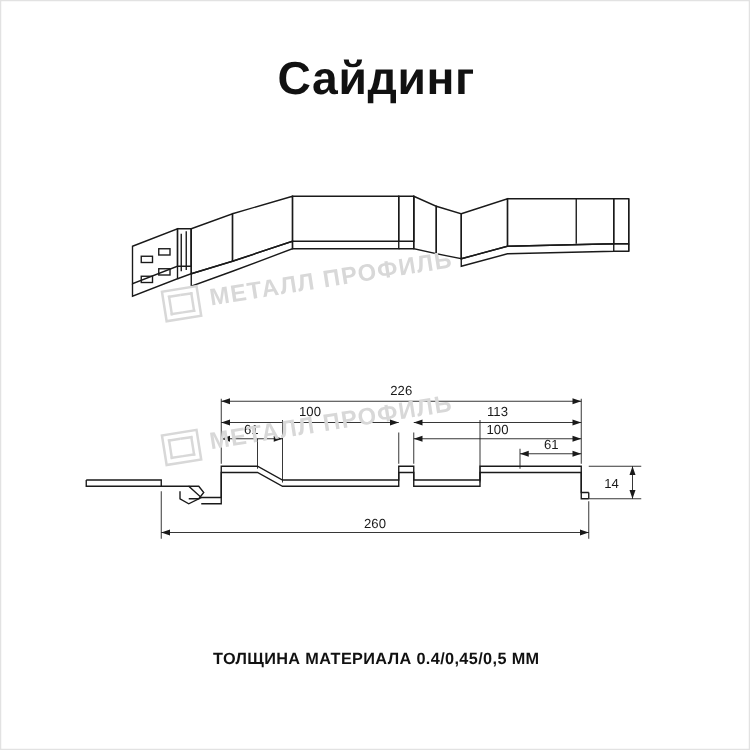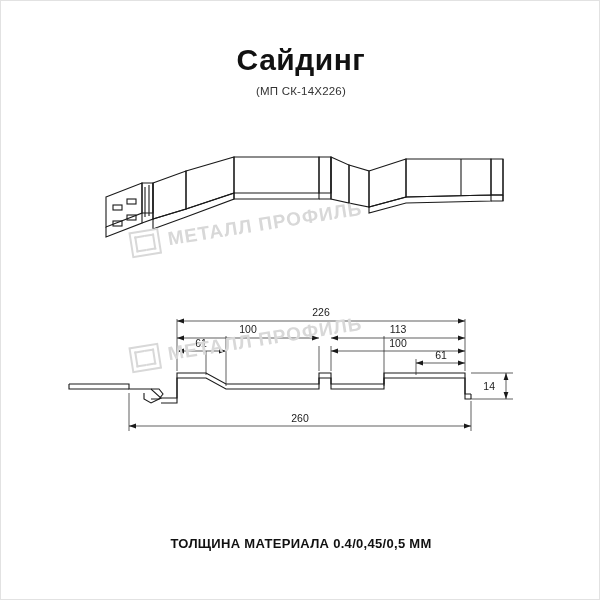--- a/index.html
+++ b/index.html
@@ -22,42 +22,42 @@
     border: 1px solid #e2e2e2;
   }
   .header {
     position: absolute;
     top: 42px;
     left: 0;
     width: 600px;
     text-align: center;
   }
   .title {
-    font-size: 30px;
+    font-size: 37px;
     font-weight: bold;
     letter-spacing: 0.5px;
     color: #111111;
     line-height: 1.1;
   }
   .subtitle {
     font-size: 14.5px;
     font-weight: bold;
     color: #111111;
     margin-top: 11px;
     letter-spacing: 0.2px;
   }
   .code {
     font-size: 11.5px;
     color: #333333;
     margin-top: 9px;
     letter-spacing: 0.2px;
   }
   .footer {
     position: absolute;
-    bottom: 48px;
+    bottom: 65px;
     left: 0;
     width: 600px;
     text-align: center;
     font-size: 13px;
     font-weight: bold;
     color: #111111;
     letter-spacing: 0.3px;
   }
   .drawing {
     position: absolute;
@@ -110,21 +110,20 @@
   #wm1 { left: 128px; top: 73px; transform: rotate(-9deg); }
   #wm2 { left: 128px; top: 188px; transform: rotate(-9deg); }
 </style>
 </head>
 <body>
 
 <div class="page">
 
   <div class="header">
     <div class="title">Сайдинг</div>
-    <div class="code">(МП СК-14Х226)</div>
   </div>
 
   <div class="drawing">
     <svg width="600" height="330" viewBox="0 0 600 330">
       <g fill="none" stroke="#1a1a1a" stroke-width="1.1" stroke-linejoin="miter" stroke-linecap="butt">
 
         <g>
 
           <path d="M105,56 L141,42 L141,72 L105,86 Z"></path>
           <path d="M141,42 L152,42 L152,72 L141,72 Z"></path>

